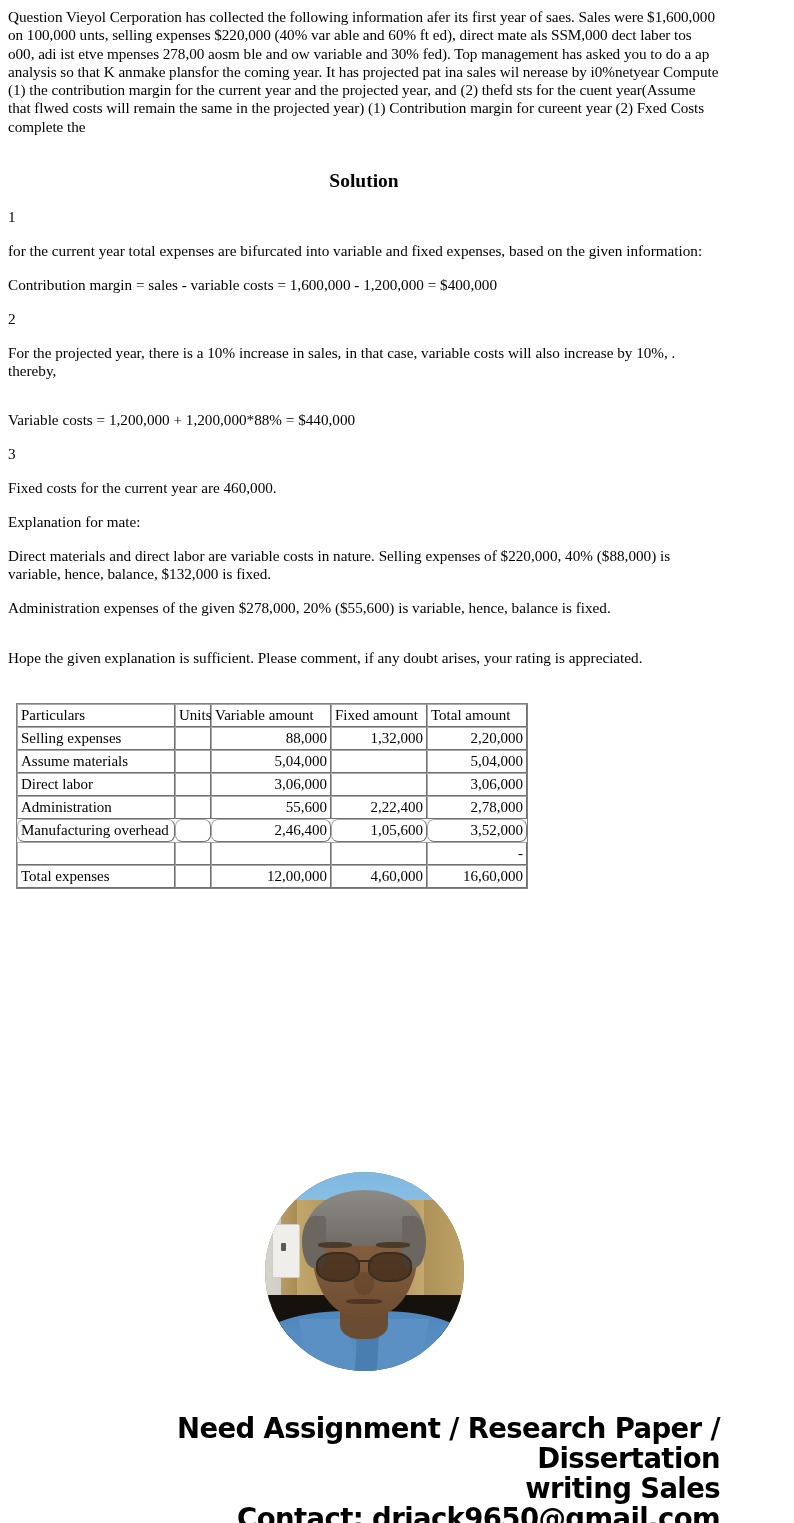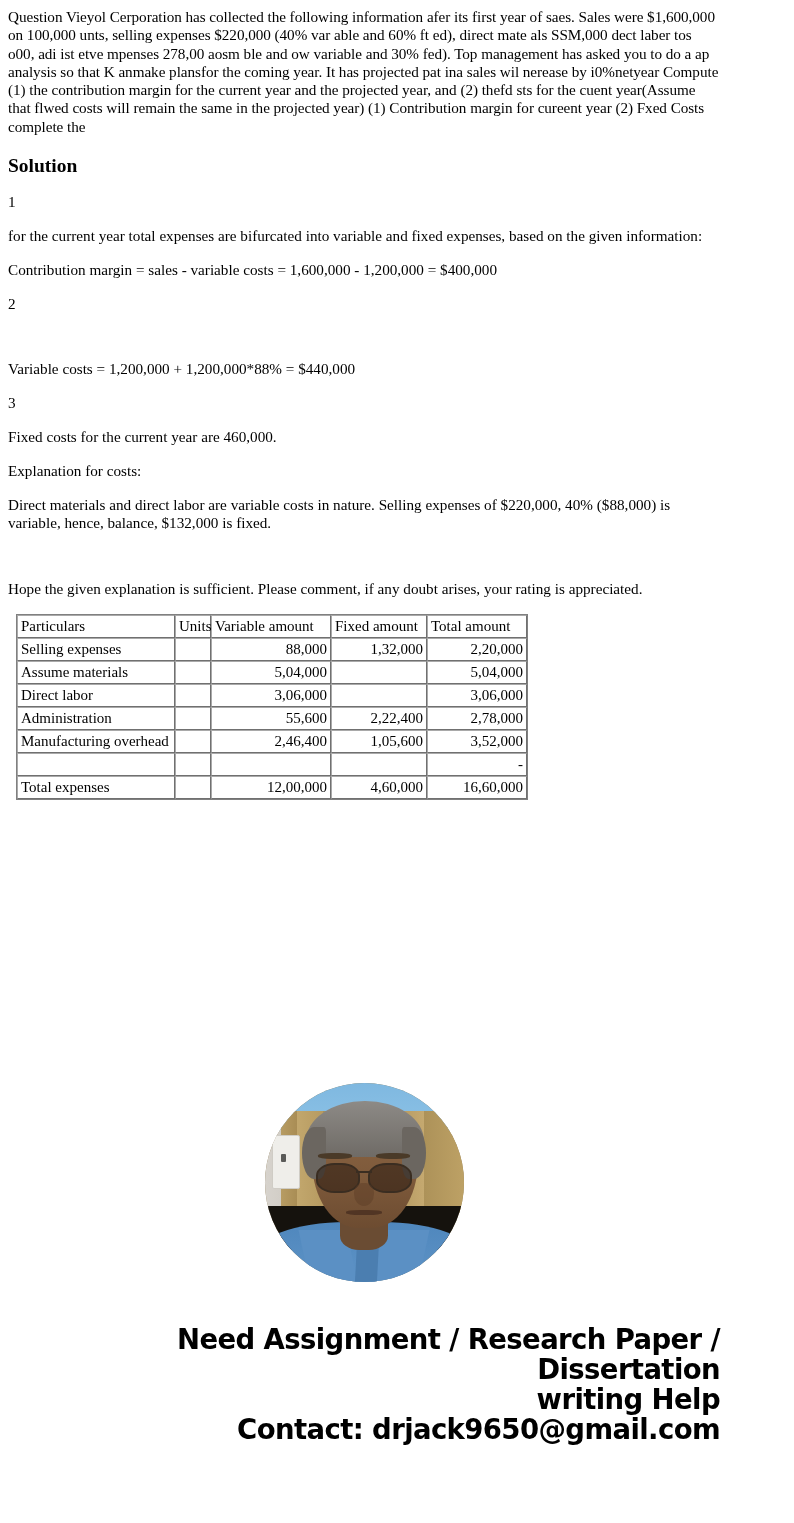--- a/index.html
+++ b/index.html
@@ -32,43 +32,44 @@
     margin: 0 0 10px 0;
     color: #000;
     letter-spacing: -0.05px;
   }
 
   
   h2.solution-heading {
     font-family: "Liberation Serif", "DejaVu Serif", serif;
     font-size: 19.5px;
     font-weight: bold;
-    margin: 19px 0 0 0;
+    margin: 34px 0 0 0;
     padding: 0;
     line-height: 22px;
+    text-align: center;
   }
 
   
   p.body-line {
     font-family: "Liberation Serif", "DejaVu Serif", serif;
     font-size: 15.2px;
     line-height: 18px;
     margin: 0;
     padding: 0;
     color: #000;
   }
   .spacer-16 { height: 16px; }
   .spacer-15 { height: 15px; }
 
   
   table.expense-table {
     border-collapse: separate;
     border-spacing: 0;
     border: 1px solid #808080;
-    margin: 16px 0 0 8px;
+    margin: 36px 0 0 8px;
     table-layout: fixed;
     width: 512px;
     background: #fff;
   }
   table.expense-table td,
   table.expense-table th {
     border: 1px solid #a9a9a9;
     border-right-color: #707070;
     border-bottom-color: #707070;
     font-family: "Liberation Serif", "DejaVu Serif", serif;
@@ -87,21 +88,21 @@
   }
   table.expense-table th {
     text-align: left;
   }
   .col-particulars { width: 158px; }
   .col-units       { width: 36px; }
   .col-variable    { width: 120px; }
   .col-fixed       { width: 96px; }
   .col-total       { width: 100px; }
 
-  tr.row-mfg td { vertical-align: middle; }
+  tr.row-mfg td { vertical-align: middle; border-radius: 7px; }
   tr.row-mfg td.particulars { vertical-align: top; }
 
   
   .avatar-wrap {
     margin-top: 283px;
     display: flex;
     justify-content: center;
     align-items: center;
   }
   .avatar {
@@ -257,39 +258,41 @@
   <div class="spacer-16"></div>
   <p class="body-line">for the current year total expenses are bifurcated into variable and fixed expenses, based on the given information:</p>
 
   <div class="spacer-16"></div>
   <p class="body-line">Contribution margin = sales - variable costs = 1,600,000 - 1,200,000 = $400,000</p>
 
   <div class="spacer-16"></div>
   <p class="body-line">2</p>
 
   <div class="spacer-16"></div>
+  <p class="body-line">For the projected year, there is a 10% increase in sales, in that case, variable costs will also increase by 10%, . thereby,</p>
 
   <div class="spacer-15"></div>
 
   <div class="spacer-16"></div>
   <p class="body-line">Variable costs = 1,200,000 + 1,200,000*88% = $440,000</p>
 
   <div class="spacer-16"></div>
   <p class="body-line">3</p>
 
   <div class="spacer-16"></div>
   <p class="body-line">Fixed costs for the current year are 460,000.</p>
 
   <div class="spacer-16"></div>
-  <p class="body-line">Explanation for costs:</p>
+  <p class="body-line">Explanation for mate:</p>
 
   <div class="spacer-16"></div>
   <p class="body-line">Direct materials and direct labor are variable costs in nature. Selling expenses of $220,000, 40% ($88,000) is variable, hence, balance, $132,000 is fixed.</p>
 
   <div class="spacer-16"></div>
+  <p class="body-line">Administration expenses of the given $278,000, 20% ($55,600) is variable, hence, balance is fixed.</p>
 
   <div class="spacer-16"></div>
 
   <div class="spacer-16"></div>
   <p class="body-line">Hope the given explanation is sufficient. Please comment, if any doubt arises, your rating is appreciated.</p>
 
   <table class="expense-table">
     <colgroup>
       <col class="col-particulars">
       <col class="col-units">
@@ -379,17 +382,17 @@
       <div class="ph-glass left"></div>
       <div class="ph-glass right"></div>
       <div class="ph-bridge"></div>
       <div class="ph-nose"></div>
       <div class="ph-mouth"></div>
     </div>
   </div>
 
   <div class="promo">
     <span class="line1">Need Assignment / Research Paper / Dissertation</span>
-    <span class="line2">writing Help</span>
+    <span class="line2">writing Sales</span>
     <span class="line3">Contact: drjack9650@gmail.com</span>
   </div>
 
 </div>
 
 </body></html>

